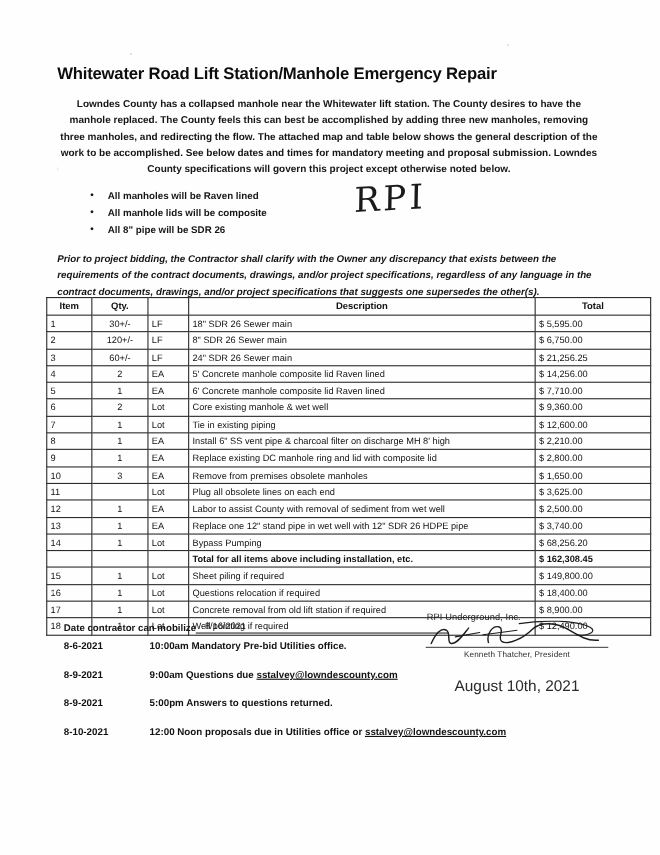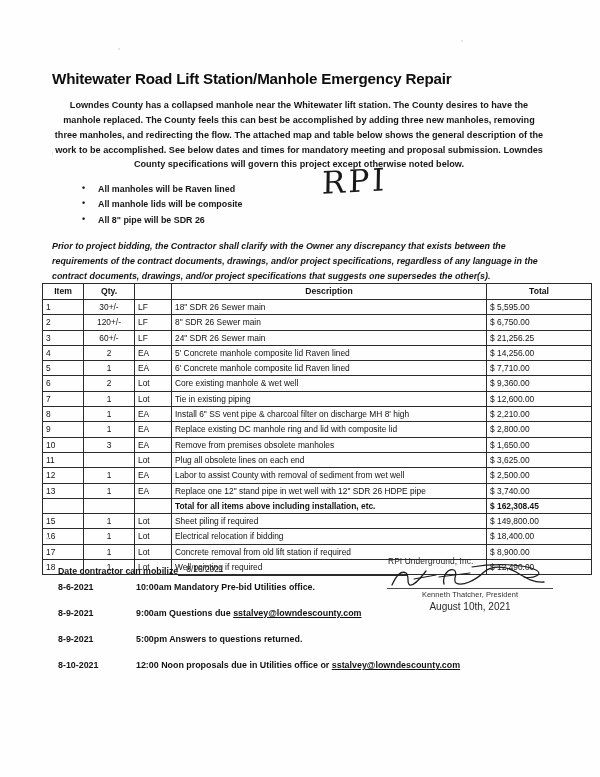--- a/index.html
+++ b/index.html
@@ -30,21 +30,21 @@
     top: 55px;
     width: 500px;
   }
 
   
   .doc-title {
     font-size: 15.2px;
     font-weight: bold;
     letter-spacing: -0.2px;
     color: #0d0d0d;
-    margin: 15px 0 11px 0;
+    margin: 4px 0 11px 0;
     line-height: 1.15;
   }
 
   
   .intro {
     font-size: 9.1px;
     font-weight: bold;
     line-height: 1.62;
     color: #161616;
     margin: 0 0 10px 0;
@@ -96,21 +96,21 @@
     line-height: 1.66;
     color: #141414;
     margin: 11px 0 16px 0;
     width: 498px;
   }
 
   
   .bid-table-wrap {
     position: absolute;
     left: 42px;
-    top: 283px;
+    top: 270px;
     width: 516px;
   }
   table.bid {
     border-collapse: collapse;
     width: 516px;
     table-layout: fixed;
     font-size: 8.4px;
     color: #121212;
   }
   table.bid th, table.bid td {
@@ -184,23 +184,23 @@
     width: 166px;
     margin: 0 auto;
   }
   .sig-name {
     font-size: 7.4px;
     color: #2e2e2e;
     margin-top: 1px;
     letter-spacing: 0.1px;
   }
   .sig-date {
-    font-size: 10px;
+    font-size: 14px;
     color: #2a2a2a;
-    margin-top: 2px;
+    margin-top: 16px;
   }
 
   
   .schedule {
     position: absolute;
     left: 58px;
     top: 582px;
     width: 470px;
   }
   .sched-row {
@@ -344,39 +344,46 @@
             <td class="c-desc">Labor to assist County with removal of sediment from wet well</td>
             <td class="c-total">$ 2,500.00</td>
           </tr>
           <tr>
             <td class="c-item">13</td>
             <td class="c-qty">1</td>
             <td class="c-unit">EA</td>
             <td class="c-desc">Replace one 12" stand pipe in wet well with 12" SDR 26 HDPE pipe</td>
             <td class="c-total">$ 3,740.00</td>
           </tr>
+          <tr>
+            <td class="c-item">14</td>
+            <td class="c-qty">1</td>
+            <td class="c-unit">Lot</td>
+            <td class="c-desc">Bypass Pumping</td>
+            <td class="c-total">$ 68,256.20</td>
+          </tr>
           <tr class="total-row">
             <td class="c-item"></td>
             <td class="c-qty"></td>
             <td class="c-unit"></td>
             <td class="c-desc">Total for all items above including installation, etc.</td>
             <td class="c-total">$ 162,308.45</td>
           </tr>
           <tr>
             <td class="c-item">15</td>
             <td class="c-qty">1</td>
             <td class="c-unit">Lot</td>
             <td class="c-desc">Sheet piling if required</td>
             <td class="c-total">$ 149,800.00</td>
           </tr>
           <tr>
             <td class="c-item">16</td>
             <td class="c-qty">1</td>
             <td class="c-unit">Lot</td>
-            <td class="c-desc">Electrical relocation if bidding</td>
+            <td class="c-desc">Questions relocation if required</td>
             <td class="c-total">$ 18,400.00</td>
           </tr>
           <tr>
             <td class="c-item">17</td>
             <td class="c-qty">1</td>
             <td class="c-unit">Lot</td>
             <td class="c-desc">Concrete removal from old lift station if required</td>
             <td class="c-total">$ 8,900.00</td>
           </tr>
           <tr>

